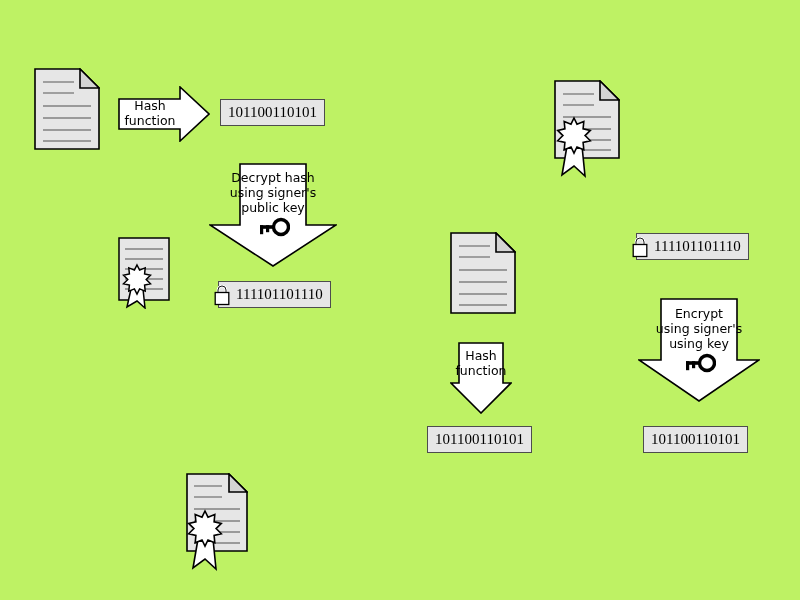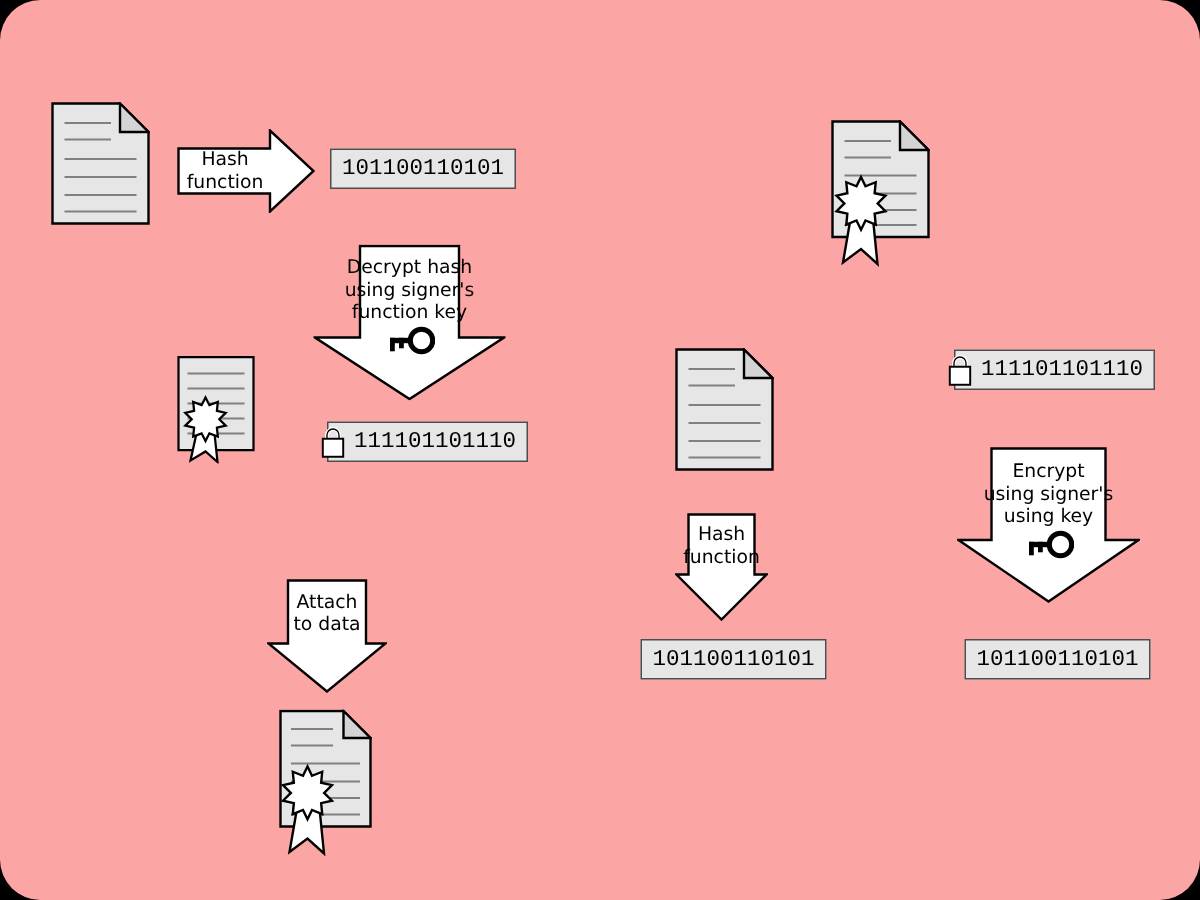--- a/index.html
+++ b/index.html
@@ -4,33 +4,32 @@
 <style>
   html, body {
     margin: 0;
     padding: 0;
     background: #000000;
   }
   #stage {
     position: relative;
     width: 800px;
     height: 600px;
-    background: #fca5a5;
+    background: #bef264;
     overflow: hidden;
     font-family: "DejaVu Sans", sans-serif;
-    border-radius: 27px;
   }
   .node { position: absolute; }
 
   
   .hashbox {
     background: #e6e6e6;
     color: #000000;
     border: 1px solid #4d4d4d;
-    font-family: Liberation Mono, monospace;
+    font-family: Liberation Serif, serif;
     font-size: 15px;
     line-height: 1;
     padding: 5px 7px;
     white-space: nowrap;
     box-sizing: border-box;
   }
   .hashbox.locked { padding-left: 17px; }
 
   .padlock {
     position: absolute;
@@ -101,21 +100,21 @@
     <div class="hashbox">101100110101</div>
   </div>
 
   <div class="arrow node" style="left:209px; top:163px; width:128px; height:104px;">
     <svg width="128" height="104" viewBox="0 0 128 104">
       <path d="M31,1 H97 V62 H127 L64,103 L1,62 H31 Z" fill="#ffffff" stroke="#000" stroke-width="1.6"></path>
     </svg>
     <div class="arrow-label" style="top:8px;">
       <div>Decrypt hash</div>
       <div>using signer's</div>
-      <div>function key</div>
+      <div>public key</div>
     </div>
     <div class="key-glyph" style="top:54px;">
       <svg width="34" height="20" viewBox="0 0 34 20">
         <circle cx="25" cy="10" r="7.5" fill="none" stroke="#000" stroke-width="3.4"></circle>
         <rect x="4" y="8.2" width="15" height="3.6" fill="#000"></rect>
         <rect x="4" y="8.2" width="3.2" height="9" fill="#000"></rect>
         <rect x="10" y="8.2" width="3.2" height="7" fill="#000"></rect>
       </svg>
     </div>
   </div>
@@ -139,29 +138,20 @@
     <div class="hashbox locked" style="position:relative;">
       <svg class="padlock" viewBox="0 0 16 22">
         <path d="M4,9 V6 a4,4 0 0 1 8,0 V9" fill="none" stroke="#ffffff" stroke-width="2.6"></path>
         <path d="M4,9 V6 a4,4 0 0 1 8,0 V9" fill="none" stroke="#000000" stroke-width="0.9"></path>
         <rect x="1.2" y="8.5" width="13.6" height="12" fill="#ffffff" stroke="#000000" stroke-width="1.3"></rect>
       </svg>
       <span>111101101110</span>
     </div>
   </div>
 
-  <div class="arrow node" style="left:178px; top:386px; width:80px; height:76px;">
-    <svg width="80" height="76" viewBox="0 0 80 76">
-      <path d="M14,1 H66 V43 H79 L40,75 L1,43 H14 Z" fill="#ffffff" stroke="#000" stroke-width="1.6"></path>
-    </svg>
-    <div class="arrow-label" style="top:8px;">
-      <div>Attach</div>
-      <div>to data</div>
-    </div>
-  </div>
 
   <div class="doc node" style="left:186px; top:473px;">
     <svg width="62" height="98" viewBox="0 0 62 98">
       <path d="M1,1 H43 L61,19 V78 H1 Z" fill="#e6e6e6" stroke="#000" stroke-width="1.6"></path>
       <path d="M43,1 L61,19 H43 Z" fill="#d4d4d4" stroke="#000" stroke-width="1.6"></path>
       <g stroke="#808080" stroke-width="1.4">
         <line x1="8" y1="13" x2="36" y2="13"></line>
         <line x1="8" y1="24" x2="36" y2="24"></line>
         <line x1="8" y1="36" x2="54" y2="36"></line>
         <line x1="8" y1="48" x2="54" y2="48"></line>

